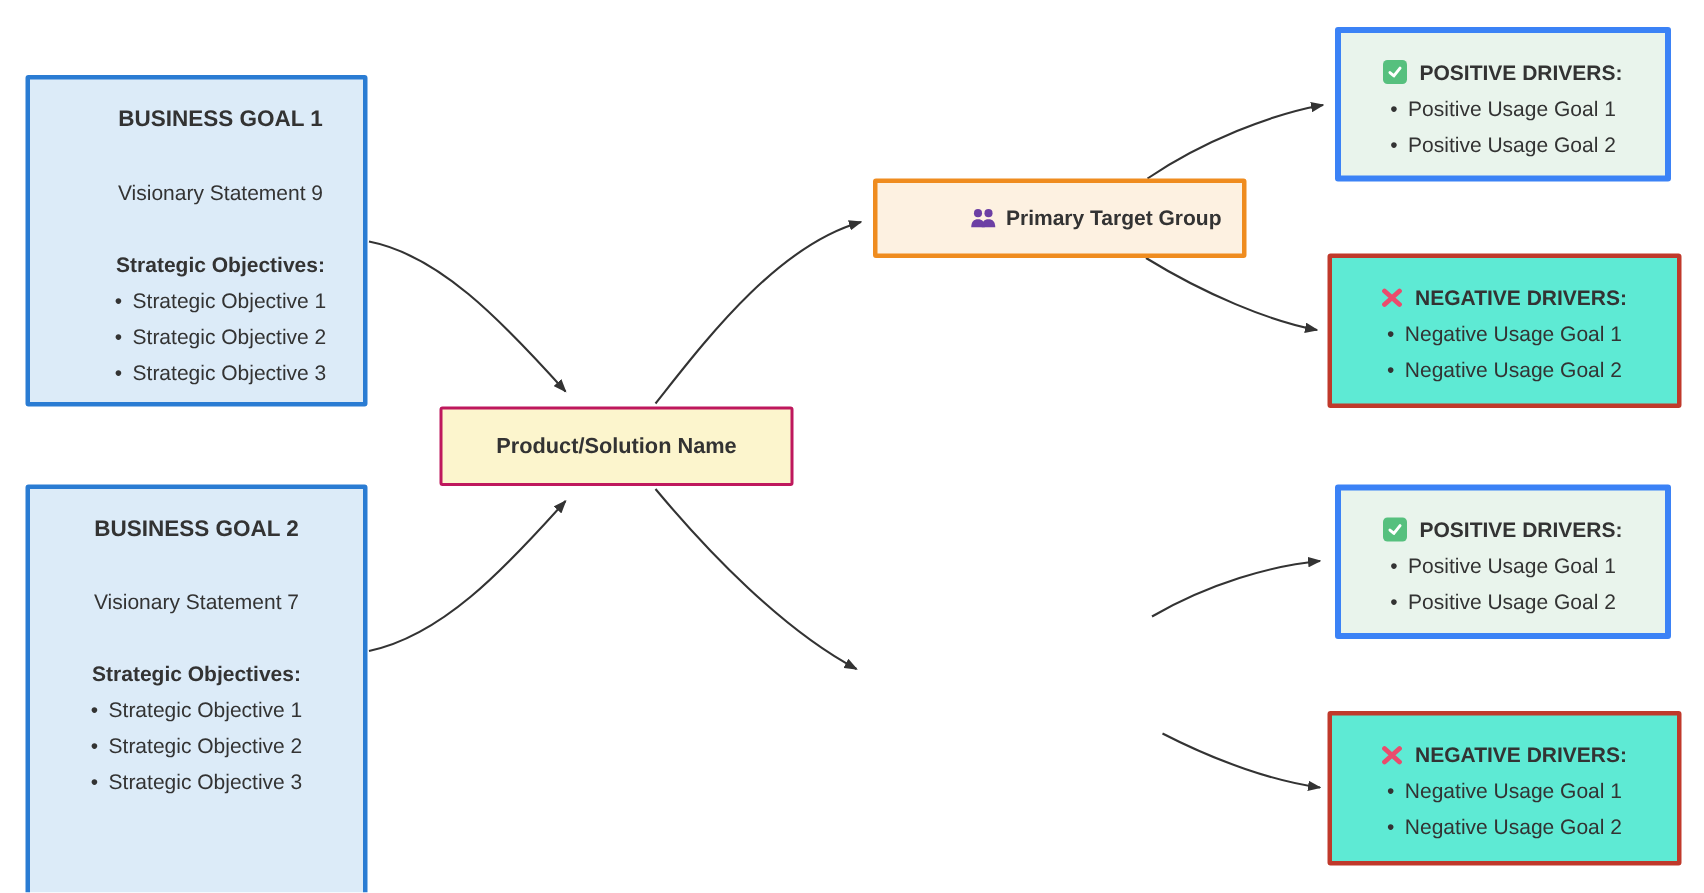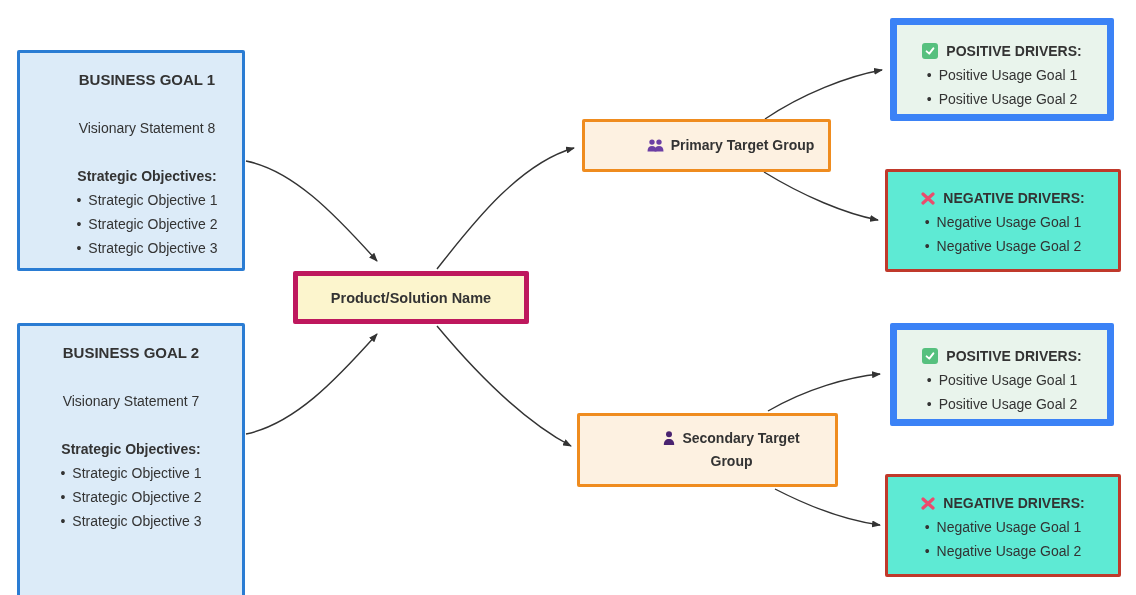--- a/index.html
+++ b/index.html
@@ -12,35 +12,35 @@
   .goal-box{
     border:3px solid #2a7cd3;background:#dcebf8;
     text-align:center;padding-top:15px;font-size:14px;
   }
   .goal-title{font-weight:bold;font-size:15px;}
   .line{height:24px;line-height:24px;white-space:nowrap;}
   .spacer{height:24px;}
   .bold{font-weight:bold;}
   .bullet-dot{margin-right:7px;}
   .product-box{
-    border:5px solid #be185d;background:#fcf5cd;
+    border:2px solid #be185d;background:#fcf5cd;
     display:flex;align-items:center;justify-content:center;
     font-weight:bold;font-size:14.5px;
   }
   .target-box{
     border:3px solid #ef8c1f;background:#fdf1e1;
     display:flex;align-items:center;justify-content:center;
     font-weight:bold;font-size:14px;text-align:center;padding-left:48px;
   }
   .target-inner{max-width:172px;line-height:23px;}
   .target-inner svg{vertical-align:-2px;margin-right:7px;}
   .driver-box{
     text-align:center;padding-top:14px;font-size:14px;
   }
-  .driver-positive{border:7px solid #3b82f6;background:#e9f4ec;}
+  .driver-positive{border:4px solid #3b82f6;background:#e9f4ec;}
   .driver-negative{border:3px solid #c0392b;background:#5eead4;}
   .driver-title{
     display:flex;align-items:center;justify-content:center;gap:8px;
     height:24px;font-weight:bold;
   }
   .check-chip{
     width:16px;height:16px;border-radius:3px;background:#56c07e;
     display:inline-flex;align-items:center;justify-content:center;
   }
 </style>
@@ -63,21 +63,21 @@
       <path d="M765,119 C802,94 848,76 882,70" marker-end="url(#arrow)"></path>
       <path d="M764,172 C803,196 846,214 878,220" marker-end="url(#arrow)"></path>
       <path d="M768,411 C806,389 848,377 880,374" marker-end="url(#arrow)"></path>
       <path d="M775,489 C812,508 850,521 880,525" marker-end="url(#arrow)"></path>
     </g>
   </svg>
 
   <div class="node goal-box" style="left:17px;top:50px;width:228px;height:221px;padding-left:32px;">
     <div class="line goal-title">BUSINESS GOAL 1</div>
     <div class="spacer"></div>
-    <div class="line">Visionary Statement 8</div>
+    <div class="line">Visionary Statement 9</div>
     <div class="spacer"></div>
     <div class="line bold">Strategic Objectives:</div>
     <div class="line"><span class="bullet-dot">•</span><span>Strategic Objective 1</span></div>
     <div class="line"><span class="bullet-dot">•</span><span>Strategic Objective 2</span></div>
     <div class="line"><span class="bullet-dot">•</span><span>Strategic Objective 3</span></div>
   </div>
 
   <div class="node goal-box" style="left:17px;top:323px;width:228px;height:279px;">
     <div class="line goal-title">BUSINESS GOAL 2</div>
     <div class="spacer"></div>
@@ -97,28 +97,20 @@
     <div class="target-inner">
       <svg width="17" height="13" viewBox="0 0 17 13" fill="#6c3fa4">
         <circle cx="5" cy="3.1" r="2.7"></circle>
         <path d="M0.5,12.5 C0.5,8.8 2.2,7.1 5,7.1 C7.8,7.1 9.5,8.8 9.5,12.5 z"></path>
         <circle cx="12" cy="3.1" r="2.7"></circle>
         <path d="M7.5,12.5 C7.5,8.8 9.2,7.1 12,7.1 C14.8,7.1 16.5,8.8 16.5,12.5 z"></path>
       </svg><span>Primary Target Group</span>
     </div>
   </div>
 
-  <div class="node target-box" style="left:577px;top:413px;width:261px;height:74px;">
-    <div class="target-inner">
-      <svg width="12" height="14" viewBox="0 0 12 14" fill="#4a2370">
-        <circle cx="6" cy="3.2" r="3"></circle>
-        <path d="M0.8,14 C0.8,9.6 2.9,7.9 6,7.9 C9.1,7.9 11.2,9.6 11.2,14 z"></path>
-      </svg><span>Secondary Target Group</span>
-    </div>
-  </div>
 
   <div class="node driver-box driver-positive" style="left:890px;top:18px;width:224px;height:103px;">
     <div class="driver-title">
       <span class="check-chip">
         <svg width="12" height="12" viewBox="0 0 16 16">
             <polyline points="3.5,8.5 7,11.5 12.5,4.5" fill="none" stroke="#ffffff" stroke-width="2.6" stroke-linecap="round" stroke-linejoin="round"></polyline>
           </svg>
       </span>
       <span>POSITIVE DRIVERS:</span>
     </div>

